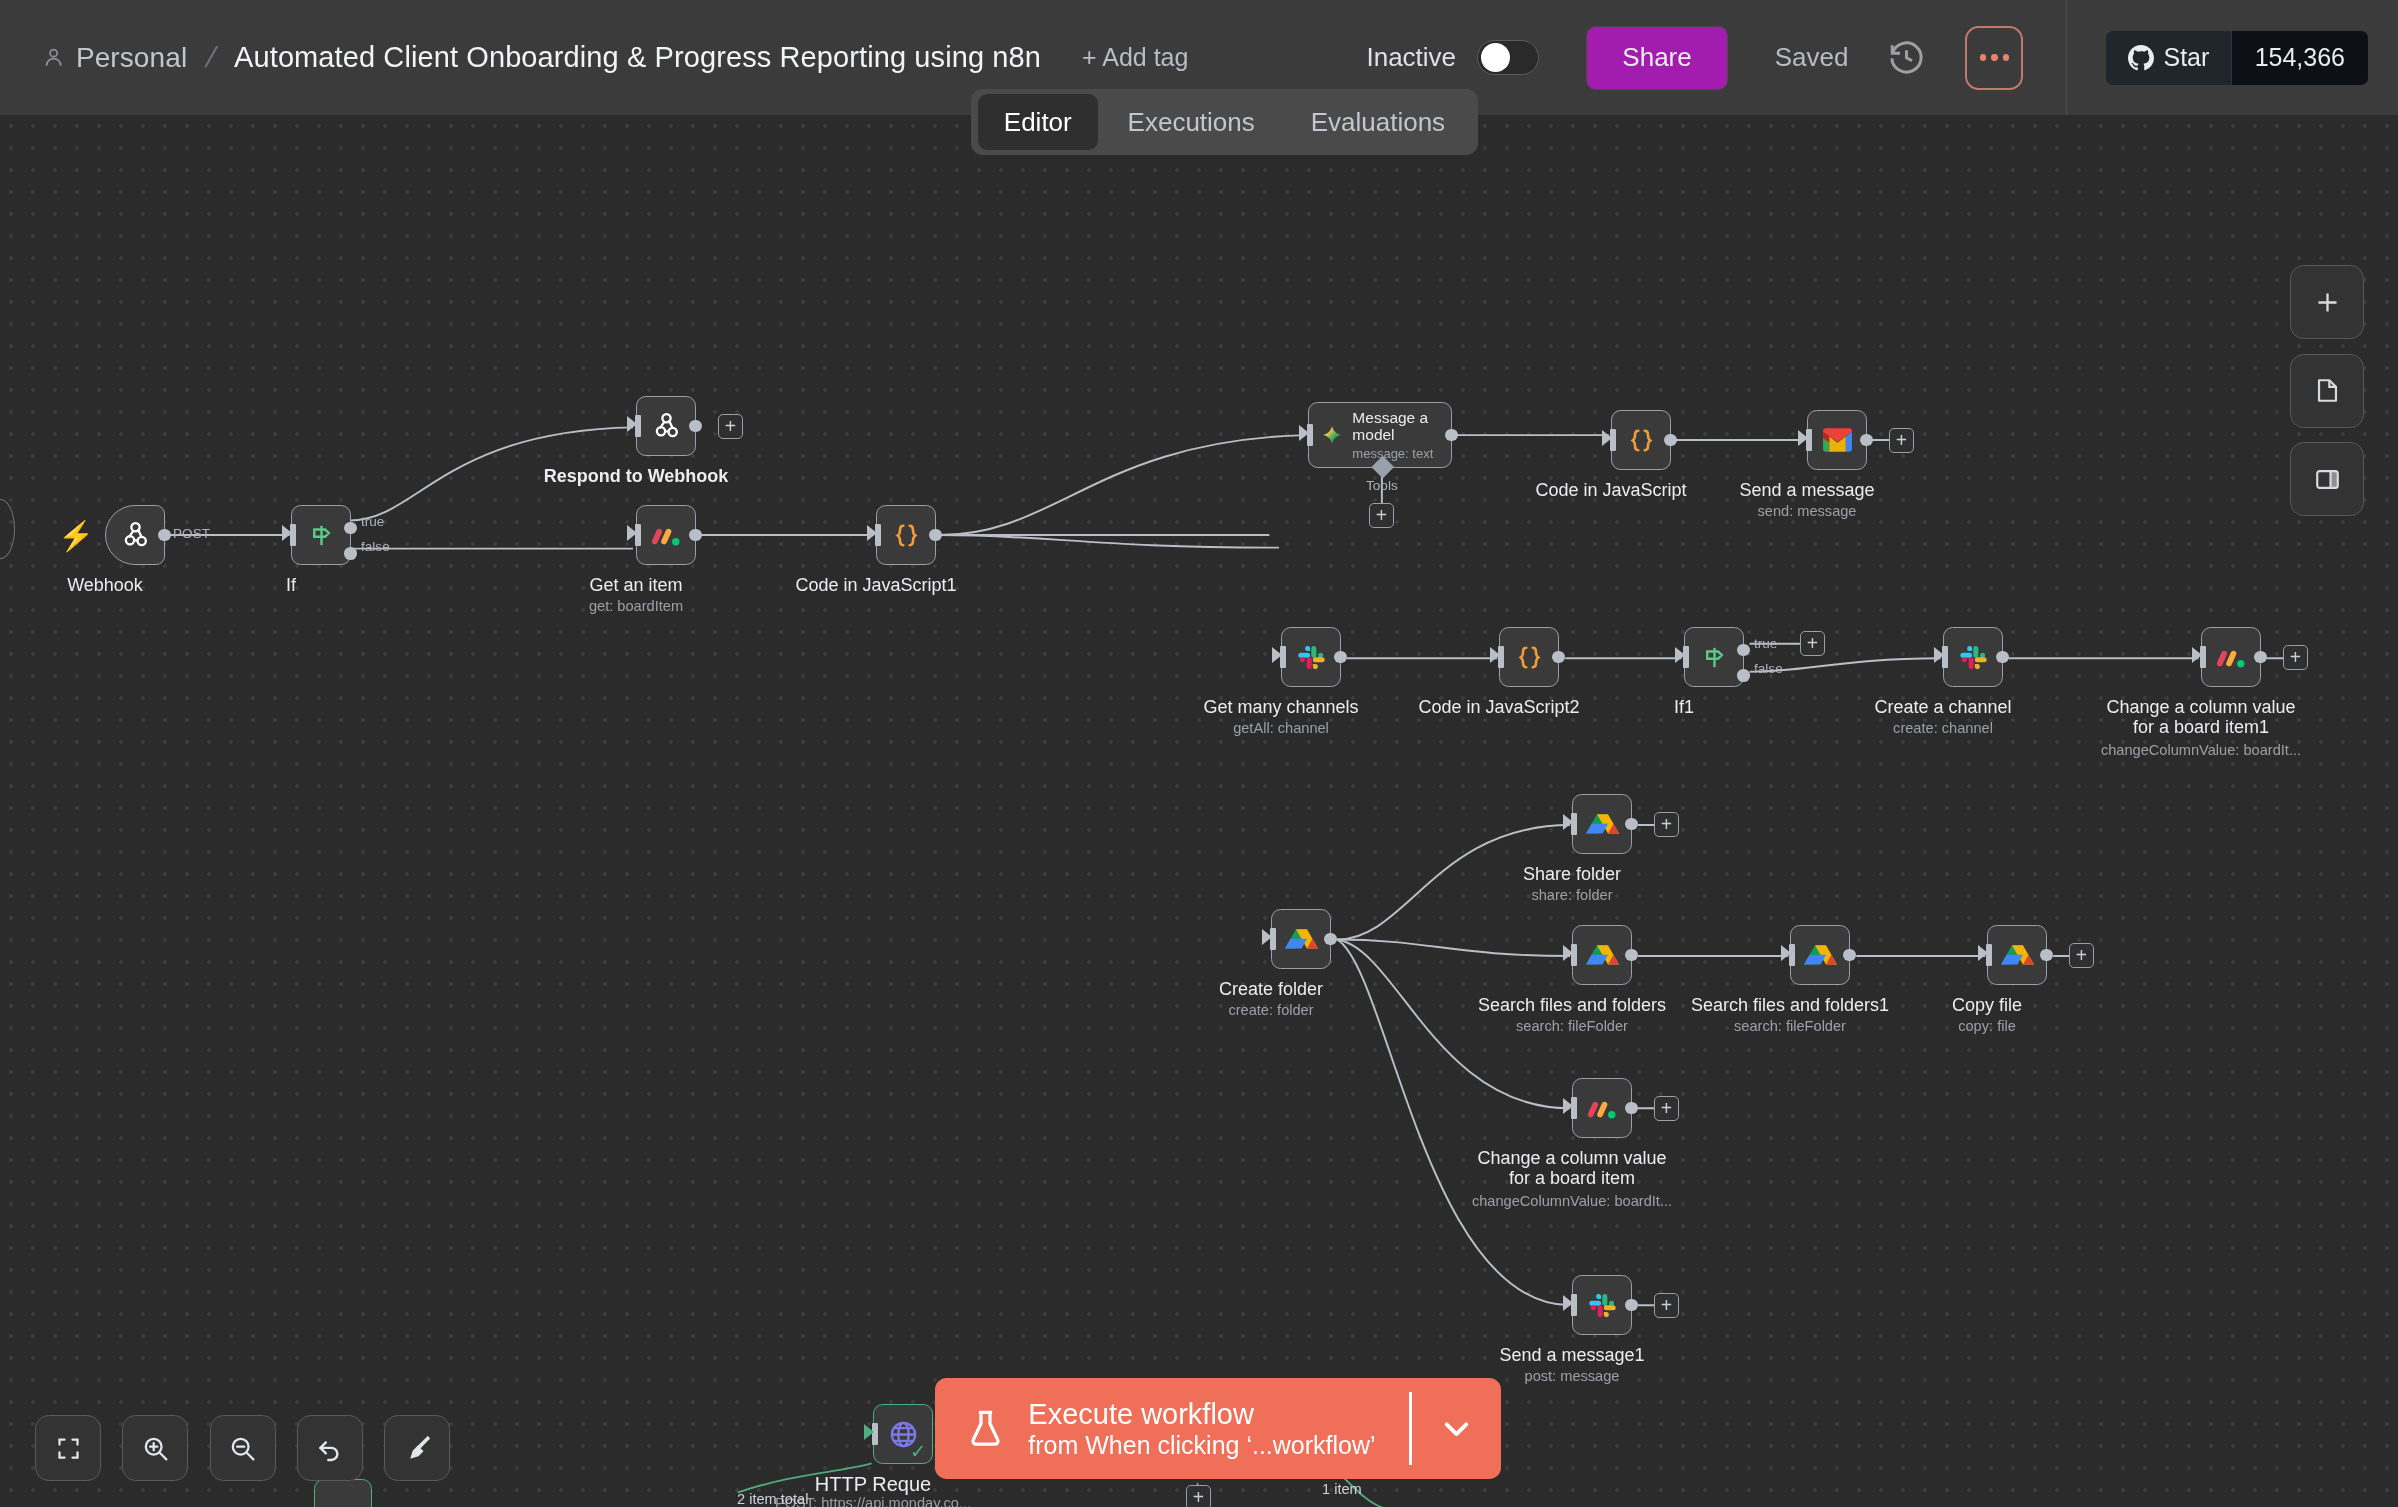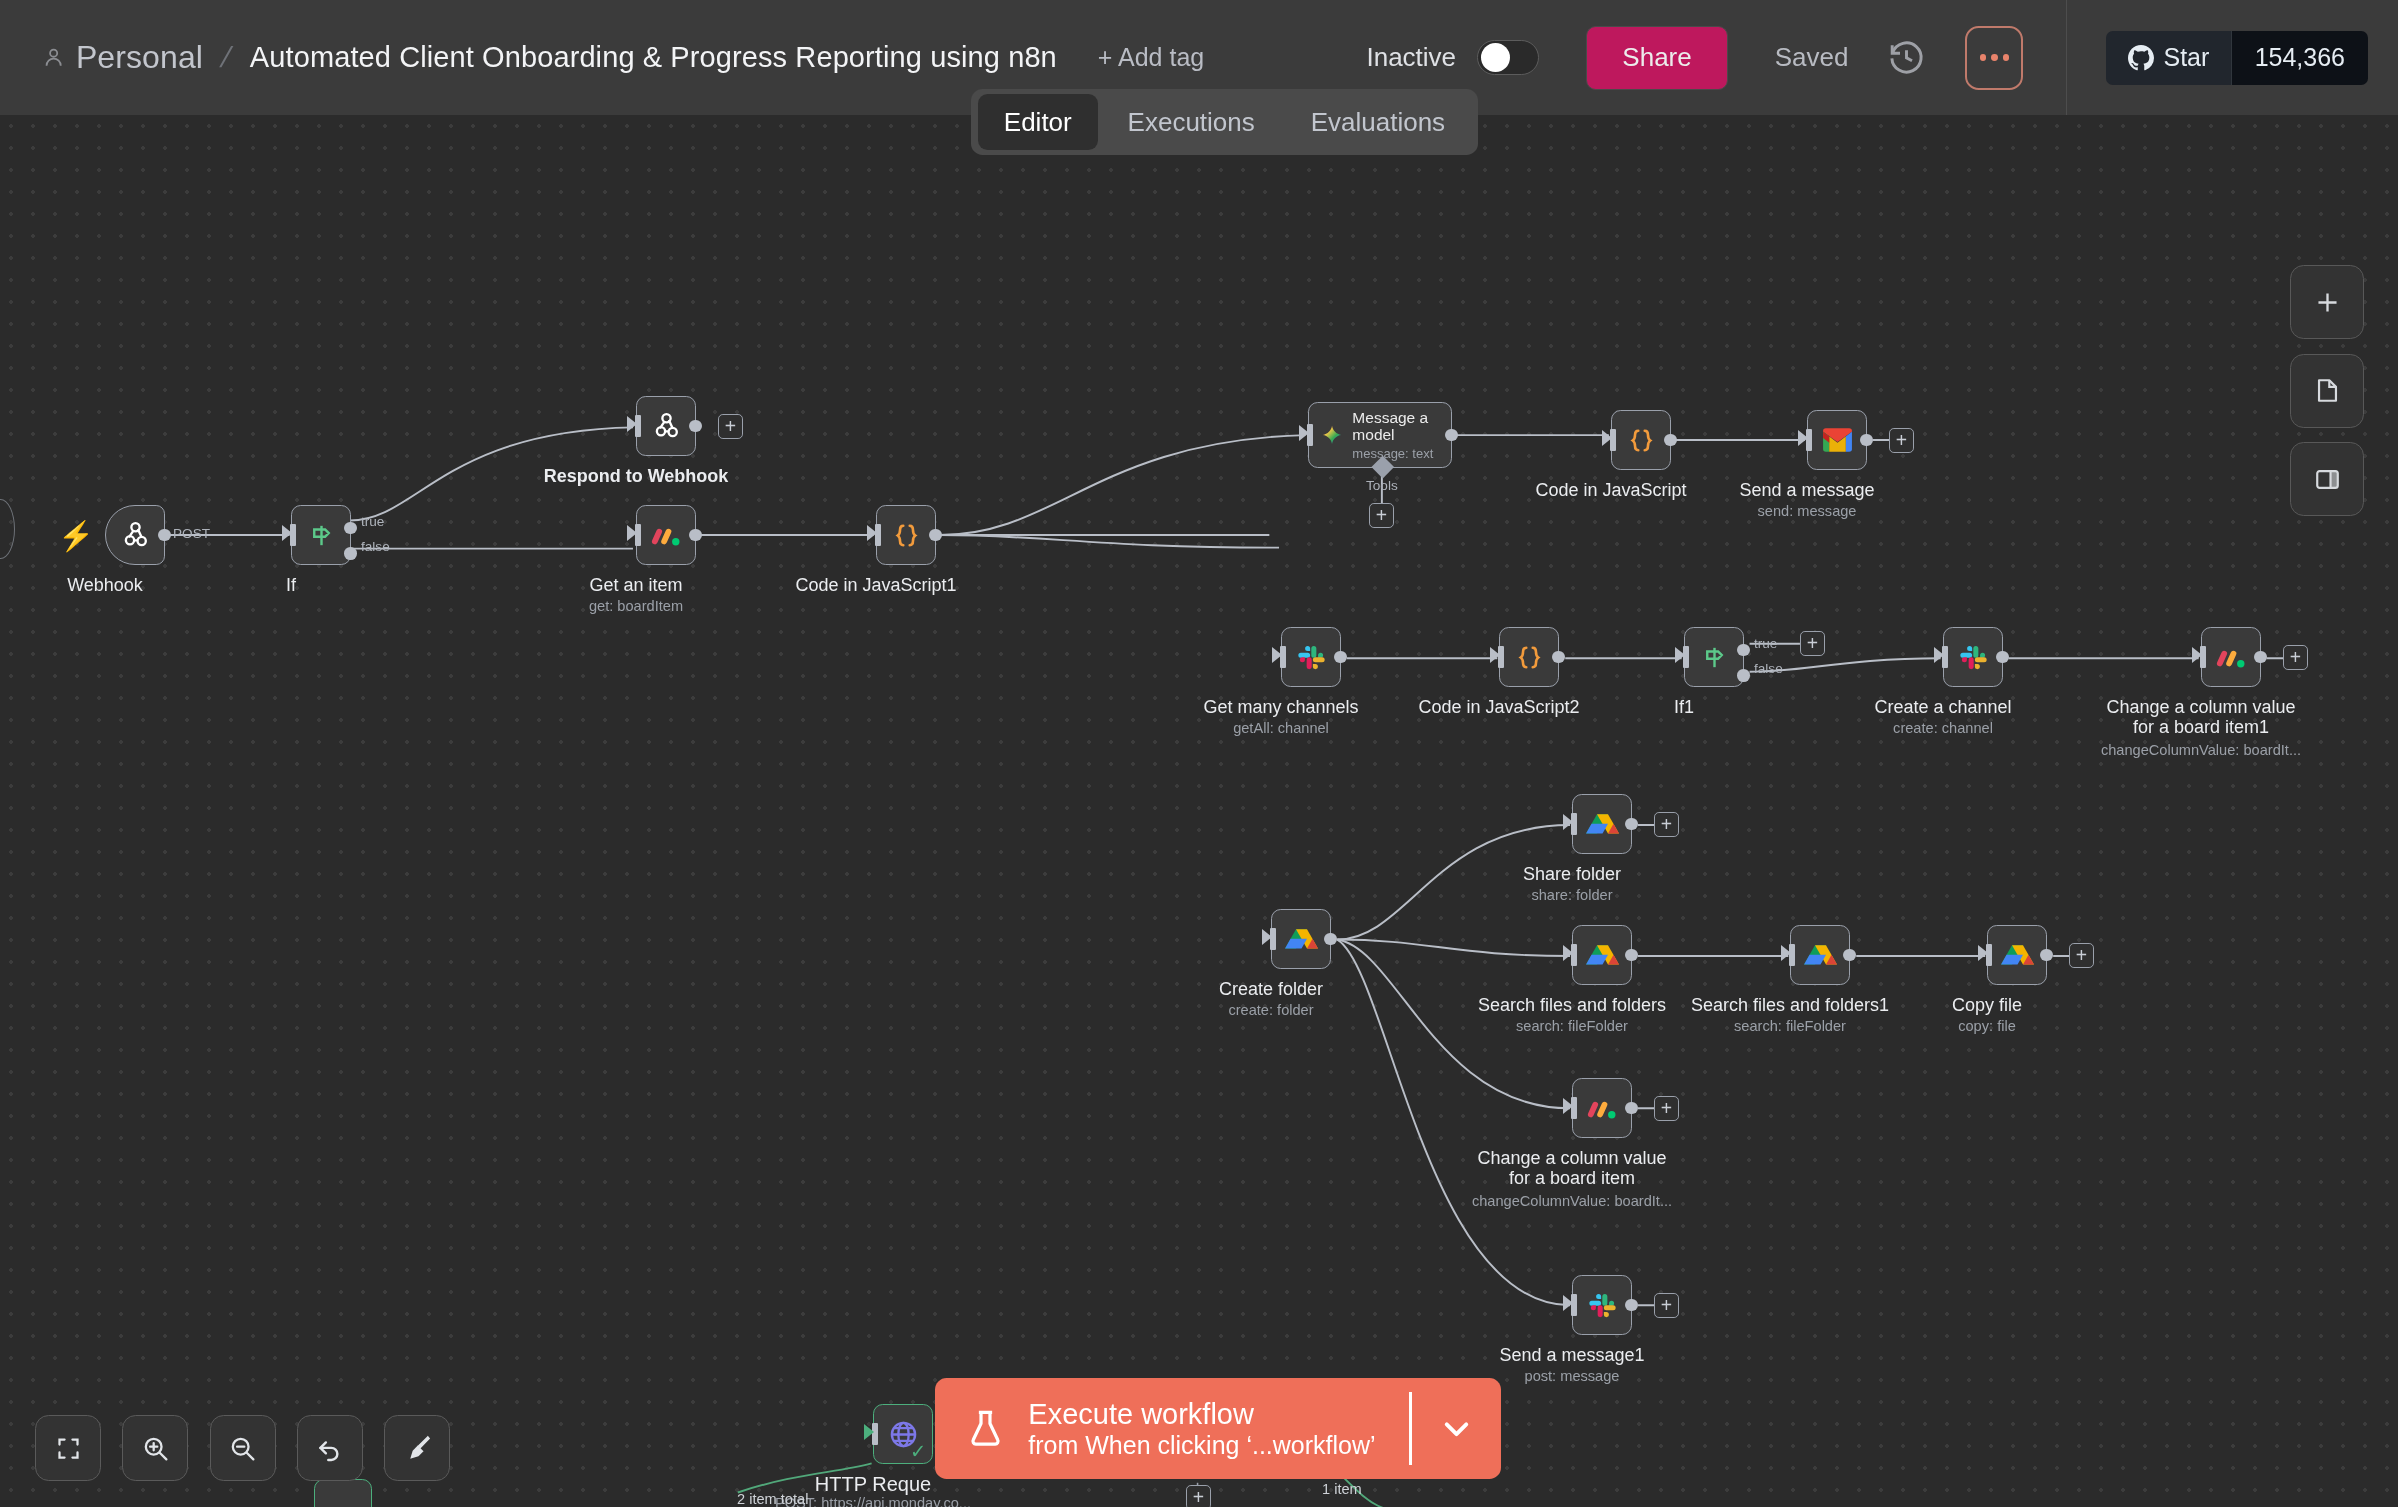--- a/index.html
+++ b/index.html
@@ -13,21 +13,21 @@
   
   #header {
     position: absolute; left: 0; top: 0; width: 2399px; height: 115px;
     background: #3b3b3b;
     display: flex; align-items: center;
     z-index: 60;
   }
   .hdr-left { display: flex; align-items: center; padding-left: 43px; gap: 0; }
   .person-icon { width: 21.3px; height: 21.3px; margin-right: 11.6px; opacity: .65; }
   .breadcrumb-proj {
-    font-size: 32px; color: #c3c6cd; letter-spacing: 0.1px;
+    font-size: 28px; color: #c3c6cd; letter-spacing: 0.1px;
   }
   .crumb-sep {
     font-size: 29px; color: #6f7278; margin: 0 19.4px; transform: skewX(-16deg);
     display:inline-block;
   }
   .wf-title { font-size: 29px; color: #f3f4f6; letter-spacing: 0.1px; white-space: nowrap;}
   .add-tag { font-size: 25px; color: #b9bcc4; margin-left: 41px; white-space: nowrap; cursor:pointer;}
 
   .hdr-right {
     margin-left: auto; display: flex; align-items: center; height: 100%;
@@ -35,21 +35,21 @@
   .inactive-label { font-size: 26px; color: #dfe1e5; margin-right: 21.3px; }
   .toggle {
     width: 62px; height: 35px; border-radius: 17.5px; background: #2a2a2a;
     border: 1px solid #5c5c5c; position: relative; cursor: pointer;
   }
   .toggle .knob {
     position: absolute; left: 2.9px; top: 1.9px; width: 29px; height: 29px;
     border-radius: 50%; background: #fff;
   }
   .share-btn {
-    margin-left: 47px; background: #be185d; border: 1px solid #4a4a4a;
+    margin-left: 47px; background: #a21caf; border: 1px solid #4a4a4a;
     color: #ececec; font-size: 26px; padding: 15.5px 35px; border-radius: 9.7px;
     cursor: pointer;
   }
   .saved-label { margin-left: 47px; font-size: 26px; color: #b8bbc2; }
   .hist-btn { margin-left: 39px; width: 39px; height: 39px; cursor: pointer; opacity: .8;}
   .dots-btn {
     margin-left: 39px; width: 58px; height: 64px; border-radius: 13.6px;
     border: 2.9px solid #c07a6b; display: flex; align-items: center; justify-content: center;
     cursor: pointer; background: transparent;
   }

